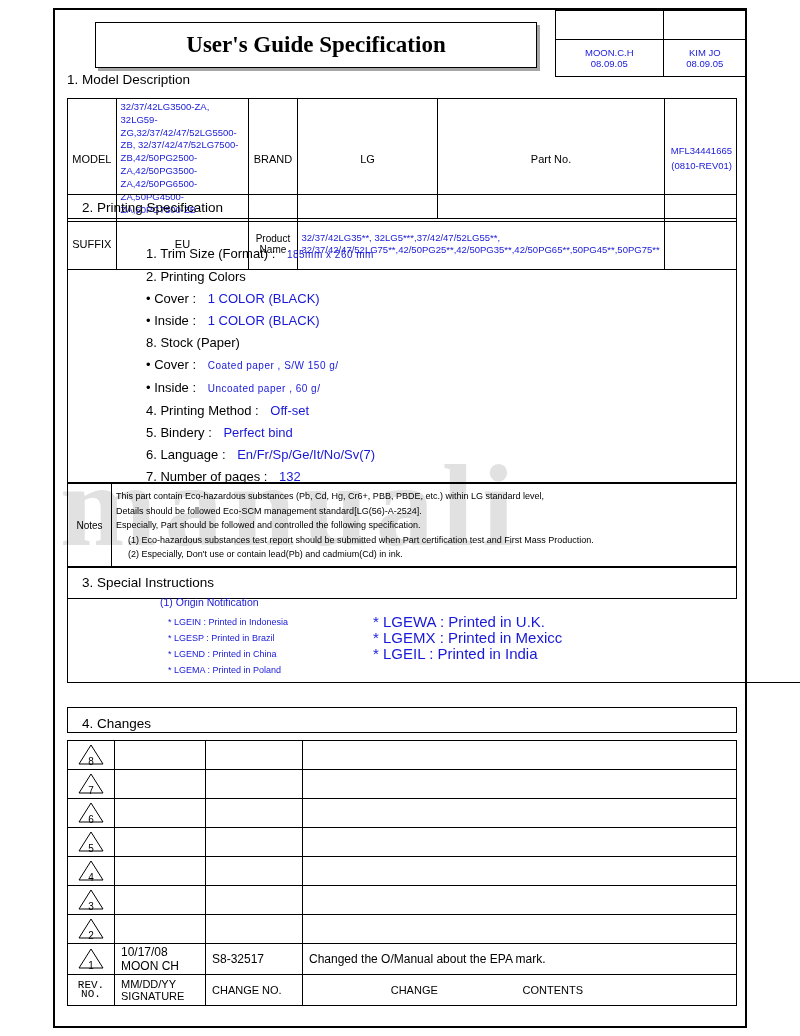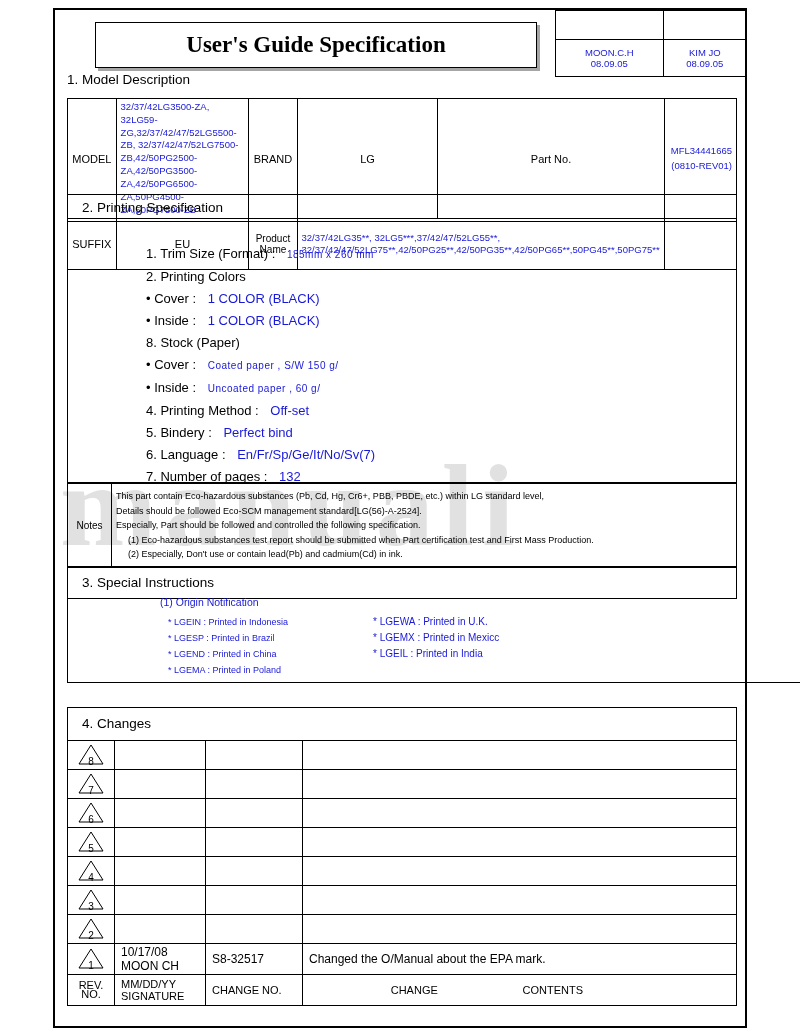--- a/index.html
+++ b/index.html
@@ -198,29 +198,29 @@
     border-top: none;
     box-sizing: border-box;
   }
   .si-title {
     position: absolute;
     left: 92px; top: 22px;
     font-size: 10.5px;
     color: #1818d8;
   }
   .si-col1 { position: absolute; left: 100px; top: 40px; font-size: 9px; color: #1818d8; line-height: 16px; }
-  .si-col2 { position: absolute; left: 305px; top: 40px; font-size: 10px; color: #1818d8; line-height: 16px; }
+  .si-col2 { position: absolute; left: 305px; top: 40px; font-size: 15px; color: #1818d8; line-height: 16px; }
 
   
   .ch-band {
     position: absolute;
     left: 12px;
     top: 697px;
     width: 670px;
-    height: 34px;
+    height: 26px;
     border: 1px solid #000;
     box-sizing: border-box;
   }
   .rev-table {
     position: absolute;
     left: 12px;
     top: 730px;
     width: 670px;
     border-collapse: collapse;
     table-layout: fixed;
@@ -253,20 +253,21 @@
     text-align: center;
     font-size: 10px;
   }
   .rev-table tr.last td { height: 30px; font-size: 12px; }
   .rev-table .small-note { font-size: 9.5px; }
   .footer-row td { height: 30px; font-size: 11px; }
   .revno {
     font-size: 8px;
     line-height: 9px;
     text-align: center;
+    font-family: Liberation Mono, monospace;
   }
   .ft-change { display: inline-block; width: 50%; text-align: center;}
   .ft-contents { display: inline-block; }
 </style>
 </head>
 <body>
 
 <div class="page">
 
   <div class="watermark">manuali</div>

